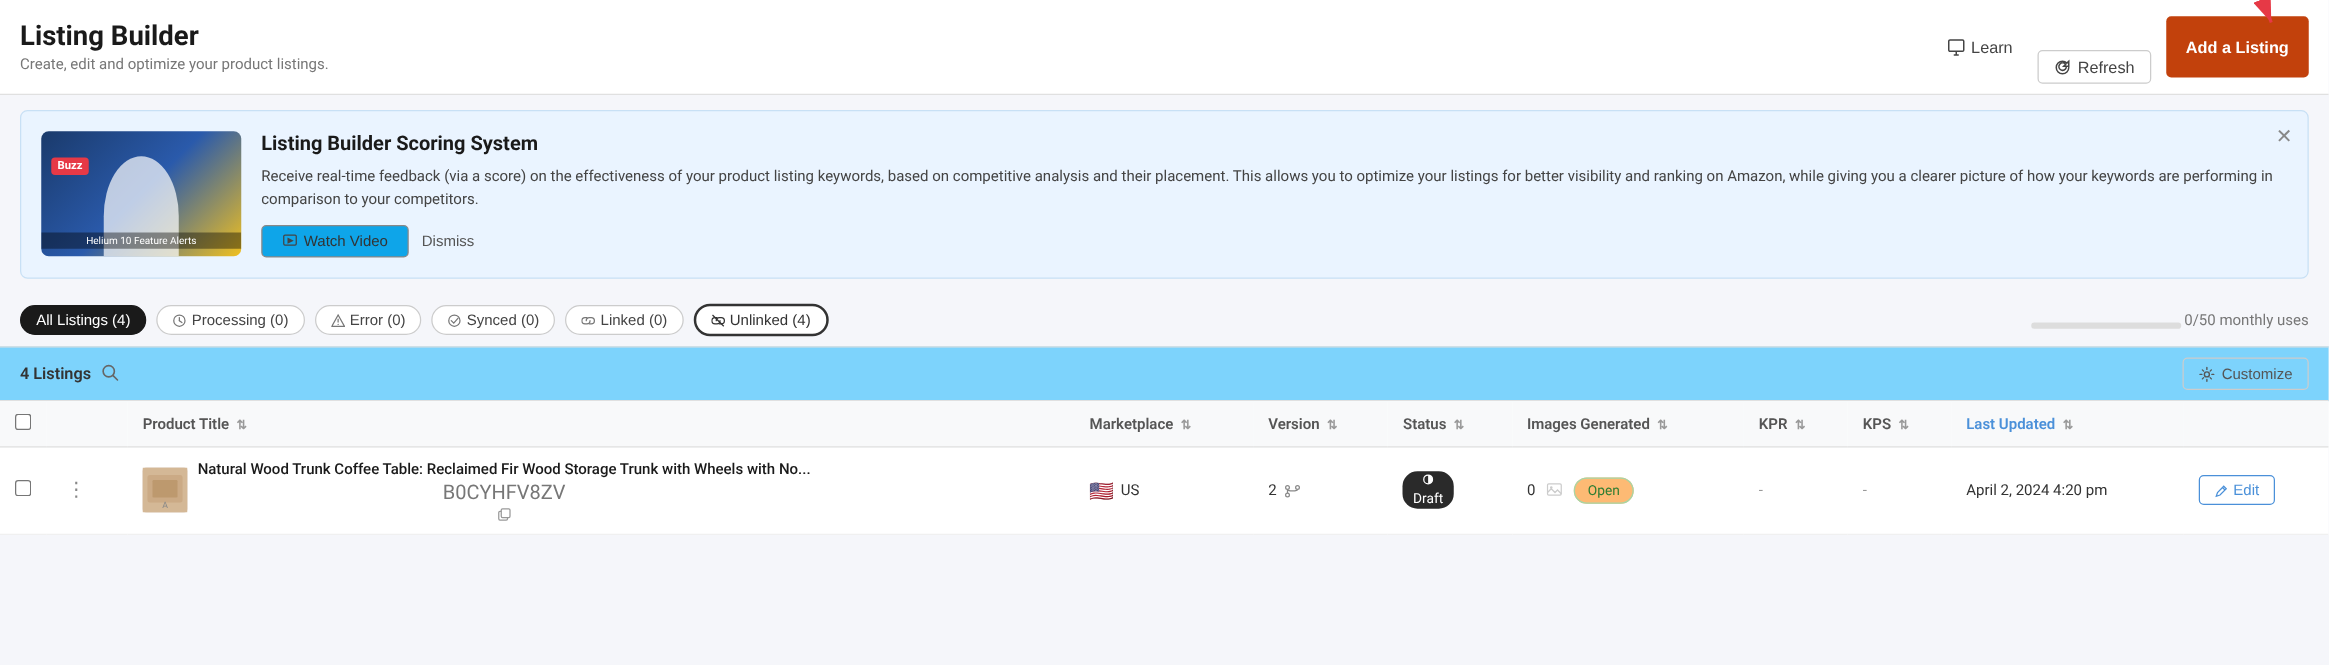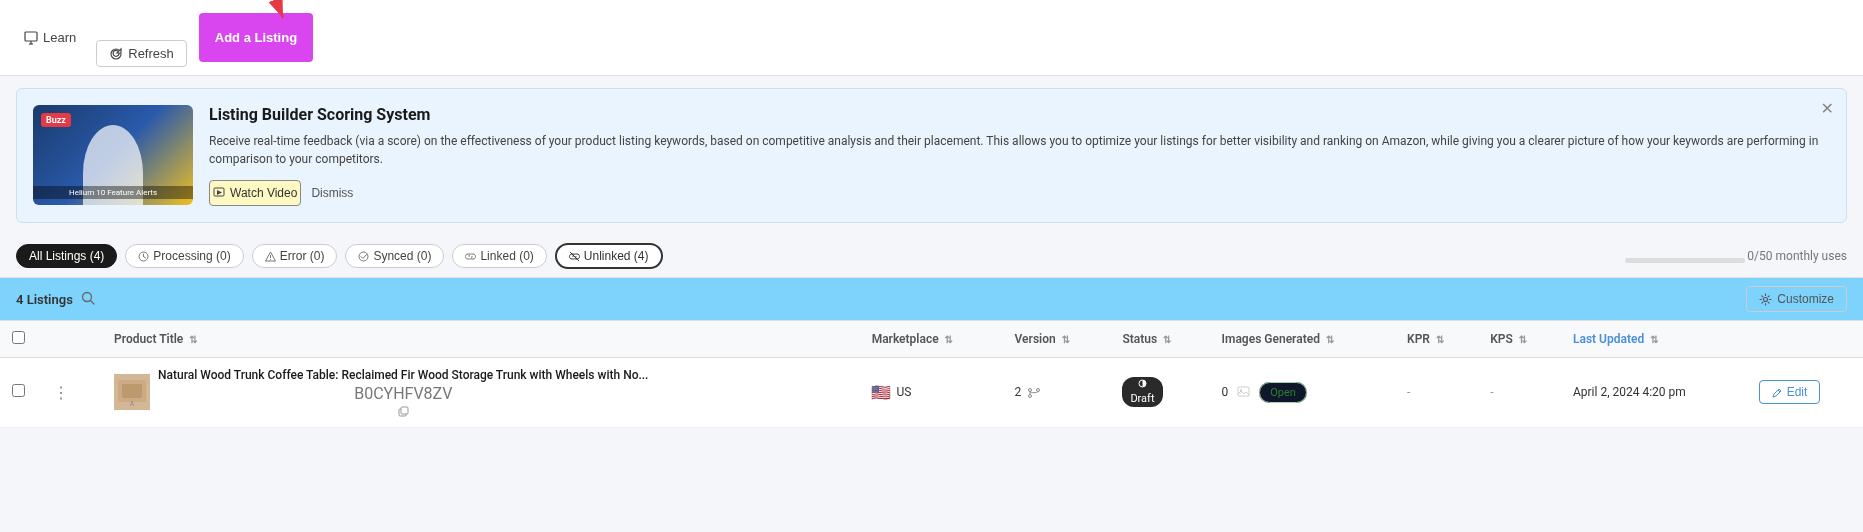--- a/index.html
+++ b/index.html
@@ -21,21 +21,21 @@
       display: flex; align-items: center; gap: 5px;
       background: none; border: none; cursor: pointer;
       font-size: 13px; color: #444; padding: 5px 8px;
     }
     .btn-refresh {
       display: flex; align-items: center; gap: 5px;
       background: none; border: 1px solid #ccc; border-radius: 4px; cursor: pointer;
       font-size: 13px; color: #444; padding: 5px 12px; margin-top: 32px;
     }
     .btn-add-listing {
-      background: #d946ef; color: #fff; border: none; border-radius: 4px;
+      background: #c2410c; color: #fff; border: none; border-radius: 4px;
       padding: 17px 16px; font-size: 13px; font-weight: 600; cursor: pointer;
     }
 
     
     .arrow-container {
       position: relative;
     }
     .red-arrow {
       position: absolute;
       top: -40px;
@@ -64,21 +64,21 @@
       background: linear-gradient(135deg, #1a3a6b 0%, #2a5aab 50%, #f0c020 100%);
       border-radius: 6px;
       overflow: hidden;
       display: flex;
       align-items: center;
       justify-content: center;
       position: relative;
     }
     .banner-thumbnail .buzz-badge {
       position: absolute;
-      top: 8px;
+      top: 21px;
       left: 8px;
       background: #e63946;
       color: #fff;
       font-size: 9px;
       font-weight: 700;
       padding: 2px 5px;
       border-radius: 3px;
     }
     .banner-thumbnail .person-silhouette {
       width: 60px;
@@ -101,21 +101,21 @@
       background: rgba(0,0,0,0.4);
       padding: 2px;
     }
     .banner-content { flex: 1; }
     .banner-content h2 { font-size: 16px; font-weight: 700; color: #1a1a1a; margin-bottom: 8px; }
     .banner-content p { font-size: 12px; color: #444; line-height: 1.5; margin-bottom: 12px; }
     .banner-actions { display: flex; gap: 10px; align-items: center; }
     .btn-watch {
       display: flex; align-items: center; gap: 5px;
       border: 1px solid #888; border-radius: 4px;
-      background: #fef9c3; padding: 5px 3px; cursor: pointer; font-size: 12px; color: #333;
+      background: #0ea5e9; padding: 5px 16px; cursor: pointer; font-size: 12px; color: #333;
     }
     .btn-dismiss {
       background: none; border: none; cursor: pointer; font-size: 12px; color: #555;
     }
     .banner-close {
       position: absolute; top: 10px; right: 12px;
       background: none; border: none; cursor: pointer; font-size: 16px; color: #888;
     }
 
     
@@ -183,36 +183,40 @@
 
     .flag-cell { display: flex; align-items: center; gap: 5px; }
     .us-flag { font-size: 16px; }
 
     .status-badge {
       display: inline-flex; align-items: center; gap: 4px;
       padding: 2px 8px; border-radius: 12px; font-size: 11px;
     }
     .status-draft { background: #2a2a2a; color: #fff; flex-direction: column; }
     .open-badge {
-      background: #0f172a; color: #2e7d32; border: 1px solid #a5d6a7;
+      background: #fdba74; color: #2e7d32; border: 1px solid #a5d6a7;
       padding: 3px 10px; border-radius: 12px; font-size: 11px; margin-top: 20px;
     }
 
     .btn-edit {
       background: #fff; border: 1px solid #4a90d9; color: #4a90d9;
       padding: 4px 12px; border-radius: 4px; cursor: pointer; font-size: 12px;
       display: flex; align-items: center; gap: 4px;
     }
 
     .dash-val { color: #999; }
   </style>
 </head>
 <body>
 
 <div class="top-header">
+  <div class="title-section">
+    <h1>Listing Builder</h1>
+    <p>Create, edit and optimize your product listings.</p>
+  </div>
   <div class="header-actions">
     <button class="btn-learn">
       <svg width="14" height="14" viewBox="0 0 14 14" fill="none" xmlns="http://www.w3.org/2000/svg">
         <rect x="1" y="1" width="12" height="9" rx="1" stroke="#444" stroke-width="1.2" fill="none"></rect>
         <line x1="5" y1="13" x2="9" y2="13" stroke="#444" stroke-width="1.2"></line>
         <line x1="7" y1="10" x2="7" y2="13" stroke="#444" stroke-width="1.2"></line>
       </svg>
       <span>Learn</span>
     </button>
     <button class="btn-refresh">

